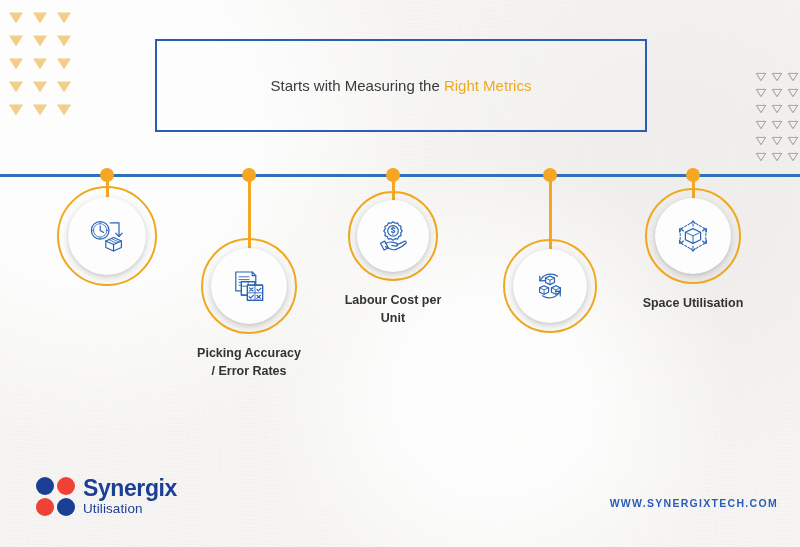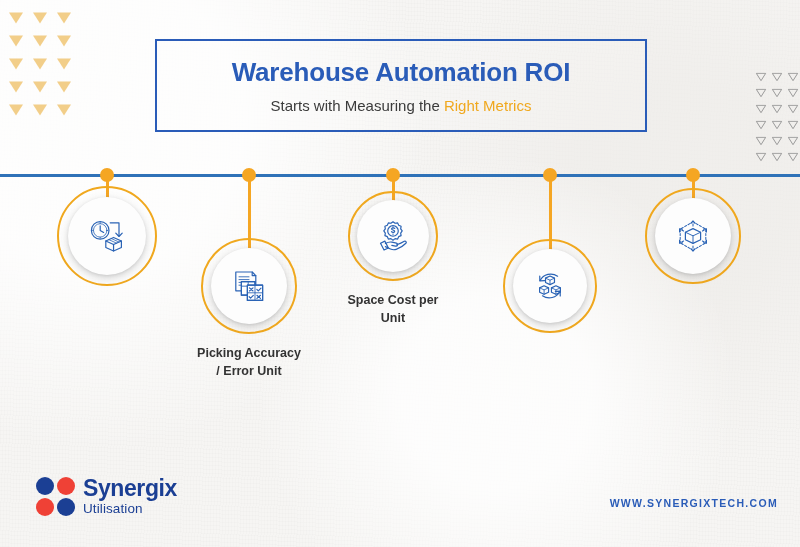--- a/index.html
+++ b/index.html
@@ -385,21 +385,20 @@
       <div class="tri-cell">
         <div class="tri-gray">
           <svg width="11" height="9" viewBox="0 0 11 9">
             <path d="M0.8 0.8 L10.2 0.8 L5.5 8.2 Z" fill="none" stroke="#9a9a9a" stroke-width="1"></path>
           </svg>
         </div>
       </div>
     </div>
 
   <div id="header-box">
-    <div id="header-title">Warehouse Automation ROI</div>
     <div id="header-subtitle">
       <span>Starts with Measuring the </span><span id="header-subtitle-accent">Right Metrics</span>
     </div>
   </div>
 
   <div id="timeline-line"></div>
 
   <div id="nodes-layer">
       <div class="timeline-node" style="left: 107px;">
         <div class="node-dot" style="background: rgb(245, 166, 35);"></div>
@@ -469,36 +468,36 @@
       <rect x="20" y="20" width="19" height="19"></rect>
       <path d="M20 29.5 H39 M29.5 20 V39" stroke-width="1.1"></path>
       <path d="M22.6 23.3 L27 27.2 M27 23.3 L22.6 27.2" stroke-width="1.5"></path>
       <path d="M31.8 25.3 L33.6 27.1 L37 23.6" stroke-width="1.5"></path>
       <path d="M22.2 34.4 L24 36.2 L27.4 32.7" stroke-width="1.5"></path>
       <path d="M31.9 32.6 L36.3 36.5 M36.3 32.6 L31.9 36.5" stroke-width="1.5"></path>
     </svg>
       </span>
     </div>
     <div class="metric-label" style="width: 170px; left: 164px; top: 344px; color: rgb(51, 51, 51);">Picking Accuracy
-/ Error Unit</div>
+/ Error Rates</div>
     <div class="metric-ring" style="width: 90px; height: 90px; left: 348px; top: 191px; border-color: rgb(240, 168, 30);"></div>
     <div class="metric-inner" style="width: 72px; height: 72px; left: 357px; top: 200px;">
       <span style="transform: scale(0.8);">
     <svg width="42" height="40" viewBox="0 0 42 40" fill="none" stroke="#2a63b5" stroke-width="1.5" stroke-linecap="round" stroke-linejoin="round">
       <path d="M21 2.2 l2.6 1.9 3.2 -.5 1.3 3 3 1.3 -.5 3.2 1.9 2.6 -1.9 2.6 .5 3.2 -3 1.3 -1.3 3 -3.2 -.5 -2.6 1.9 -2.6 -1.9 -3.2 .5 -1.3 -3 -3 -1.3 .5 -3.2 -1.9 -2.6 1.9 -2.6 -.5 -3.2 3 -1.3 1.3 -3 3.2 .5 Z"></path>
       <circle cx="21" cy="13.7" r="6.6"></circle>
       <path d="M23.1 10.6 c-.7 -.9 -3.6 -1.2 -3.9 .5 -.3 1.6 3.8 1.3 3.9 3 .1 1.7 -3.1 1.7 -4 .5"></path>
       <path d="M21 8.4 V9.8 M21 17.3 V18.7" stroke-width="1.1"></path>
       <path d="M11.5 29.3 c3 -1.6 5.4 -2.3 8.3 -1.6 l5.4 1.3 c1.4 .4 1.8 1.7 1.4 2.6 -.4 .9 -1.4 1.2 -2.5 1 l-4.6 -.9"></path>
       <path d="M25.7 30.9 c3.6 -1.1 6.6 -2.4 9.4 -4.2 1.6 -1 3.4 .9 2 2.4 -2.9 3.1 -7.8 6.2 -12.1 7.6 -2.8 .9 -5 .5 -7.2 -.5 l-6.3 -2.9"></path>
       <path d="M5.4 29 L10.8 26.4 L15.2 34.9 L9.8 37.6 Z"></path>
     </svg>
       </span>
     </div>
-    <div class="metric-label" style="width: 170px; left: 308px; top: 291px; color: rgb(51, 51, 51);">Space Cost per
+    <div class="metric-label" style="width: 170px; left: 308px; top: 291px; color: rgb(51, 51, 51);">Labour Cost per
 Unit</div>
     <div class="metric-ring" style="width: 94px; height: 94px; left: 503px; top: 239px; border-color: rgb(240, 168, 30);"></div>
     <div class="metric-inner" style="width: 74px; height: 74px; left: 513px; top: 249px;">
       <span style="transform: scale(0.8);">
     <svg width="42" height="40" viewBox="0 0 42 40" fill="none" stroke="#2a63b5" stroke-width="1.5" stroke-linecap="round" stroke-linejoin="round">
       <path d="M8.6 13.2 A15 15 0 0 1 30.5 7.8"></path>
       <path d="M8.2 7.6 L8.3 13.7 L14.3 13.2"></path>
       <path d="M33.4 26.8 A15 15 0 0 1 11.6 32.2"></path>
       <path d="M33.8 32.4 L33.7 26.3 L27.7 26.8"></path>
       <path d="M21 7.6 L26.6 10.2 L26.6 15.7 L21 18.3 L15.4 15.7 L15.4 10.2 Z"></path>
@@ -532,13 +531,14 @@
       </g>
       <path d="M19.3 5.2 L22 2.2 L24.7 5.2" stroke-width="1.4"></path>
       <path d="M19.3 36.8 L22 39.8 L24.7 36.8" stroke-width="1.4"></path>
       <path d="M5.2 16 L5.2 12 L8.8 12.6" stroke-width="1.4"></path>
       <path d="M38.8 26 L38.8 30 L35.2 29.4" stroke-width="1.4"></path>
       <path d="M38.8 16 L38.8 12 L35.2 12.6" stroke-width="1.4"></path>
       <path d="M5.2 26 L5.2 30 L8.8 29.4" stroke-width="1.4"></path>
     </svg>
       </span>
     </div>
+    <div class="metric-label" style="width: 170px; left: 608px; top: 294px; color: rgb(51, 51, 51);">Space Utilisation</div>
   </div>
 
 </body></html>

